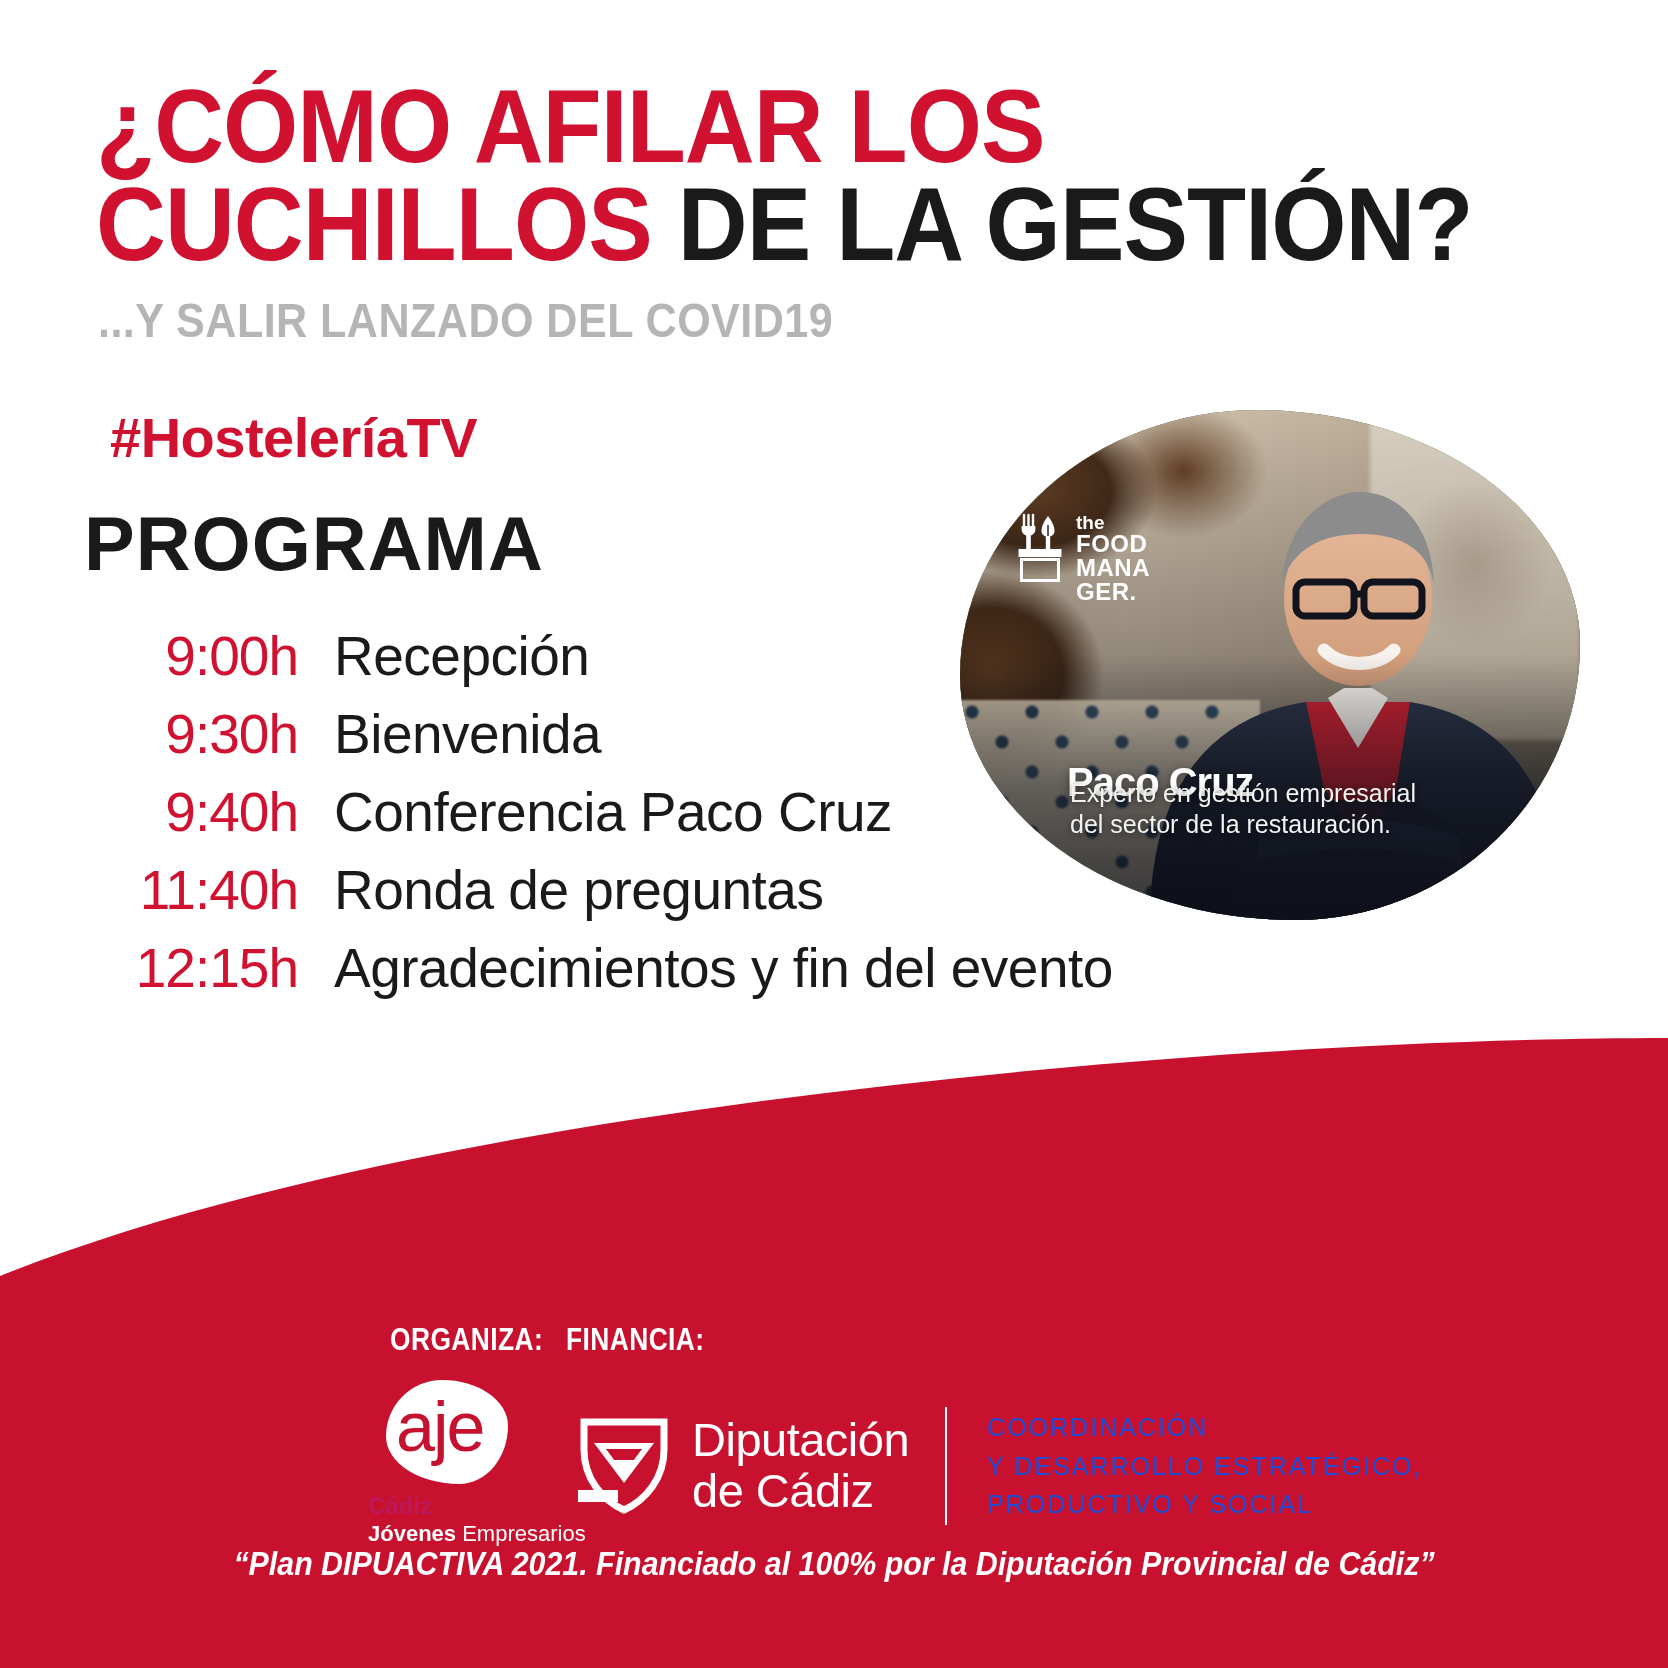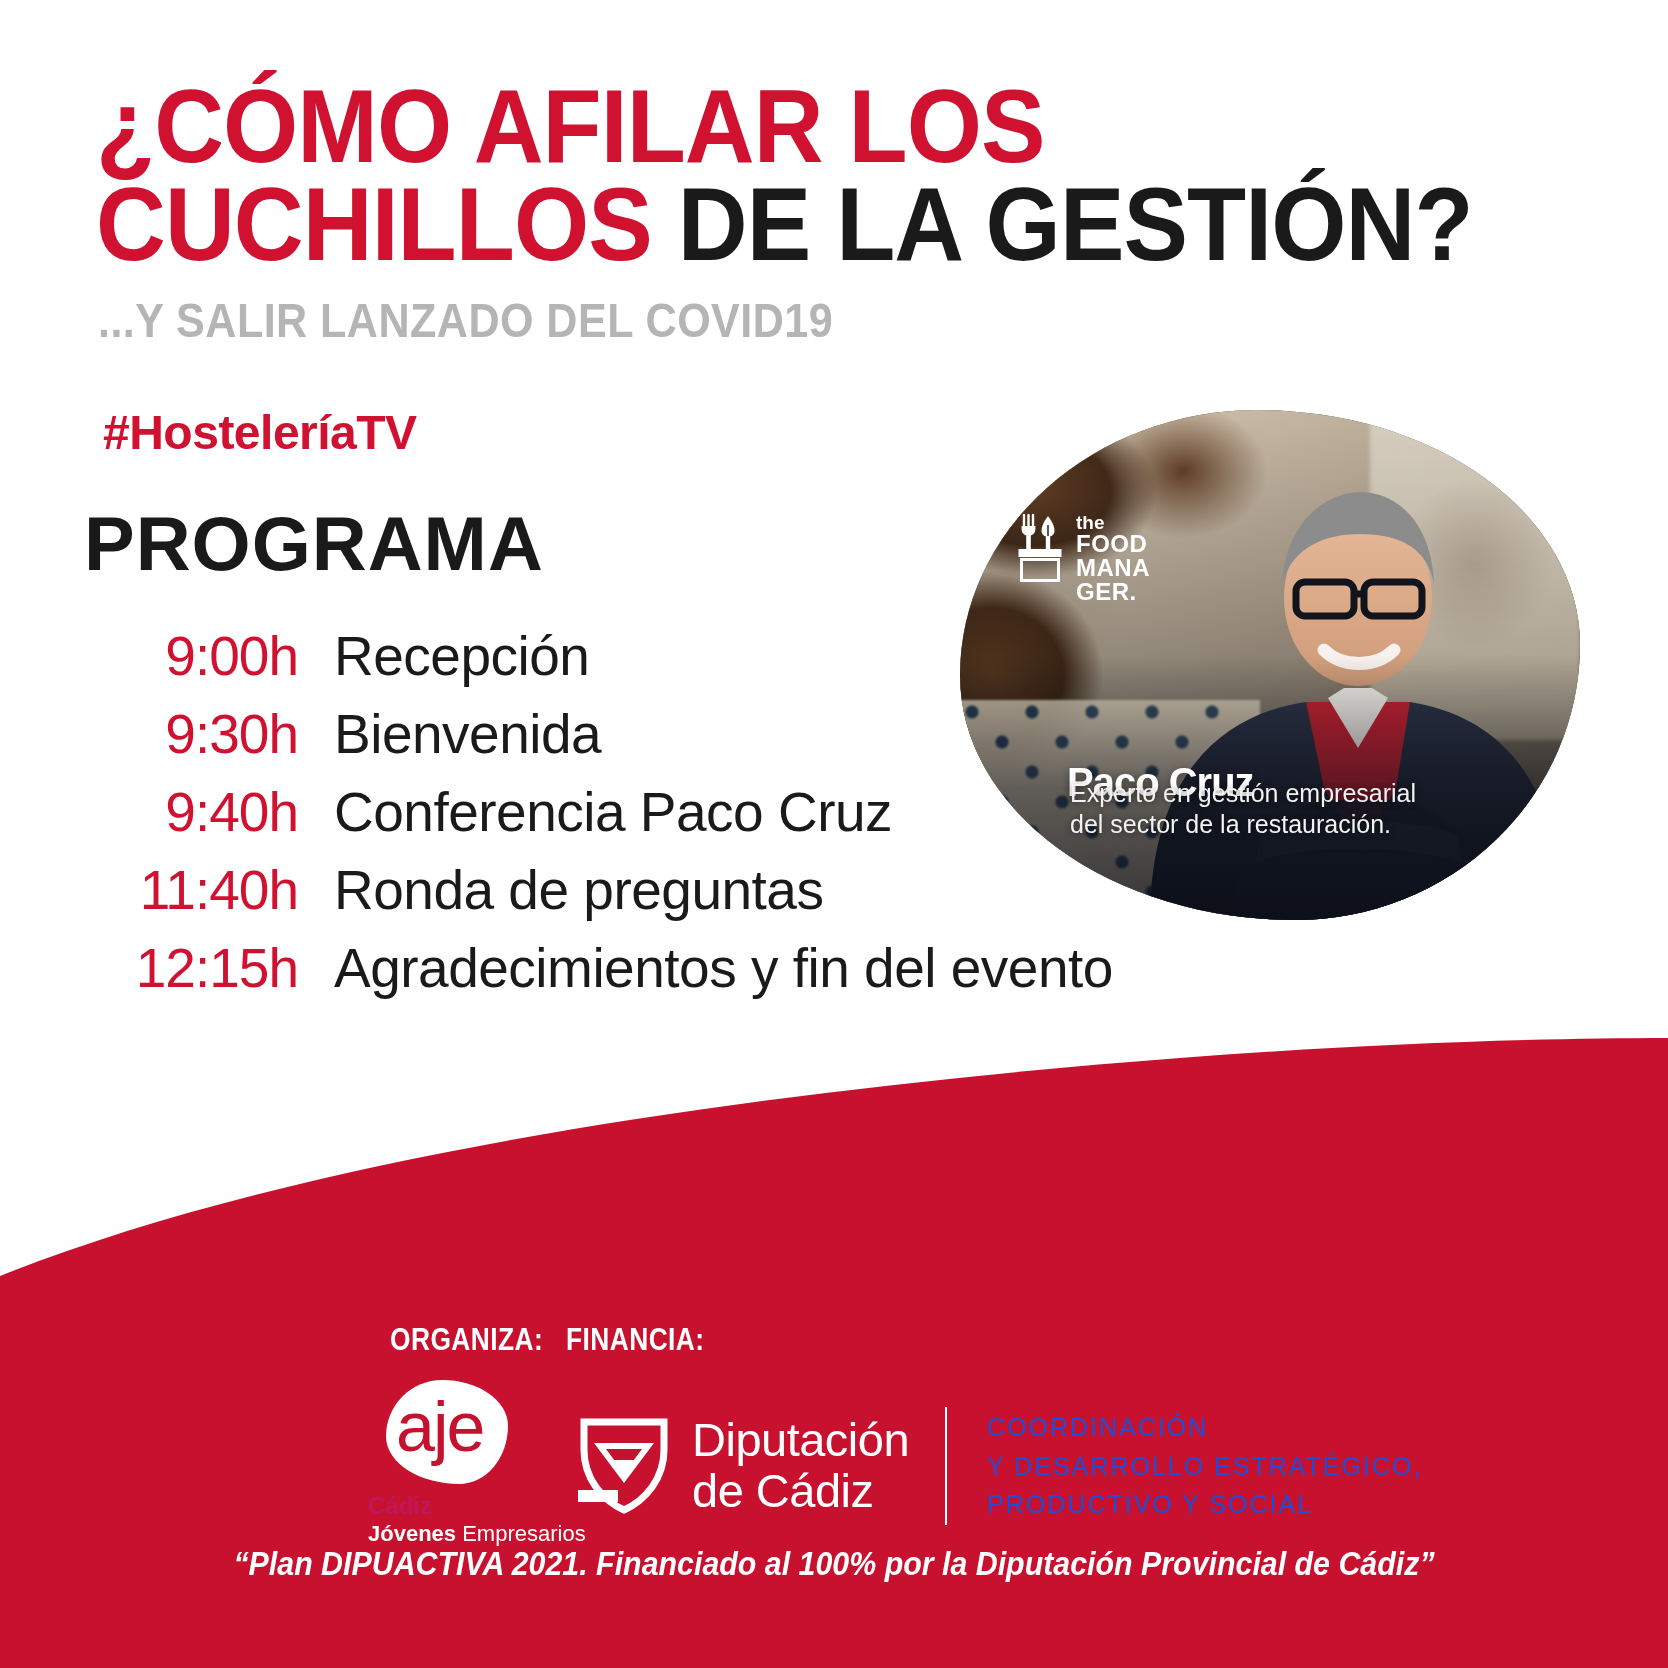--- a/index.html
+++ b/index.html
@@ -45,25 +45,25 @@
     font-size: 49px;
     letter-spacing: 0.5px;
     color: #B5B5B5;
     transform: scaleX(0.88);
     transform-origin: left center;
     white-space: nowrap;
   }
 
   .hashtag {
     position: absolute;
-    left: 103px;
+    left: 110px;
     top: 405px;
     font-family: "Liberation Sans", sans-serif;
     font-weight: 700;
-    font-size: 48px;
+    font-size: 56px;
     letter-spacing: -0.5px;
     color: #D01130;
     white-space: nowrap;
   }
 
   .programa-title {
     position: absolute;
     left: 84px;
     top: 500px;
     font-family: "Liberation Sans", sans-serif;

